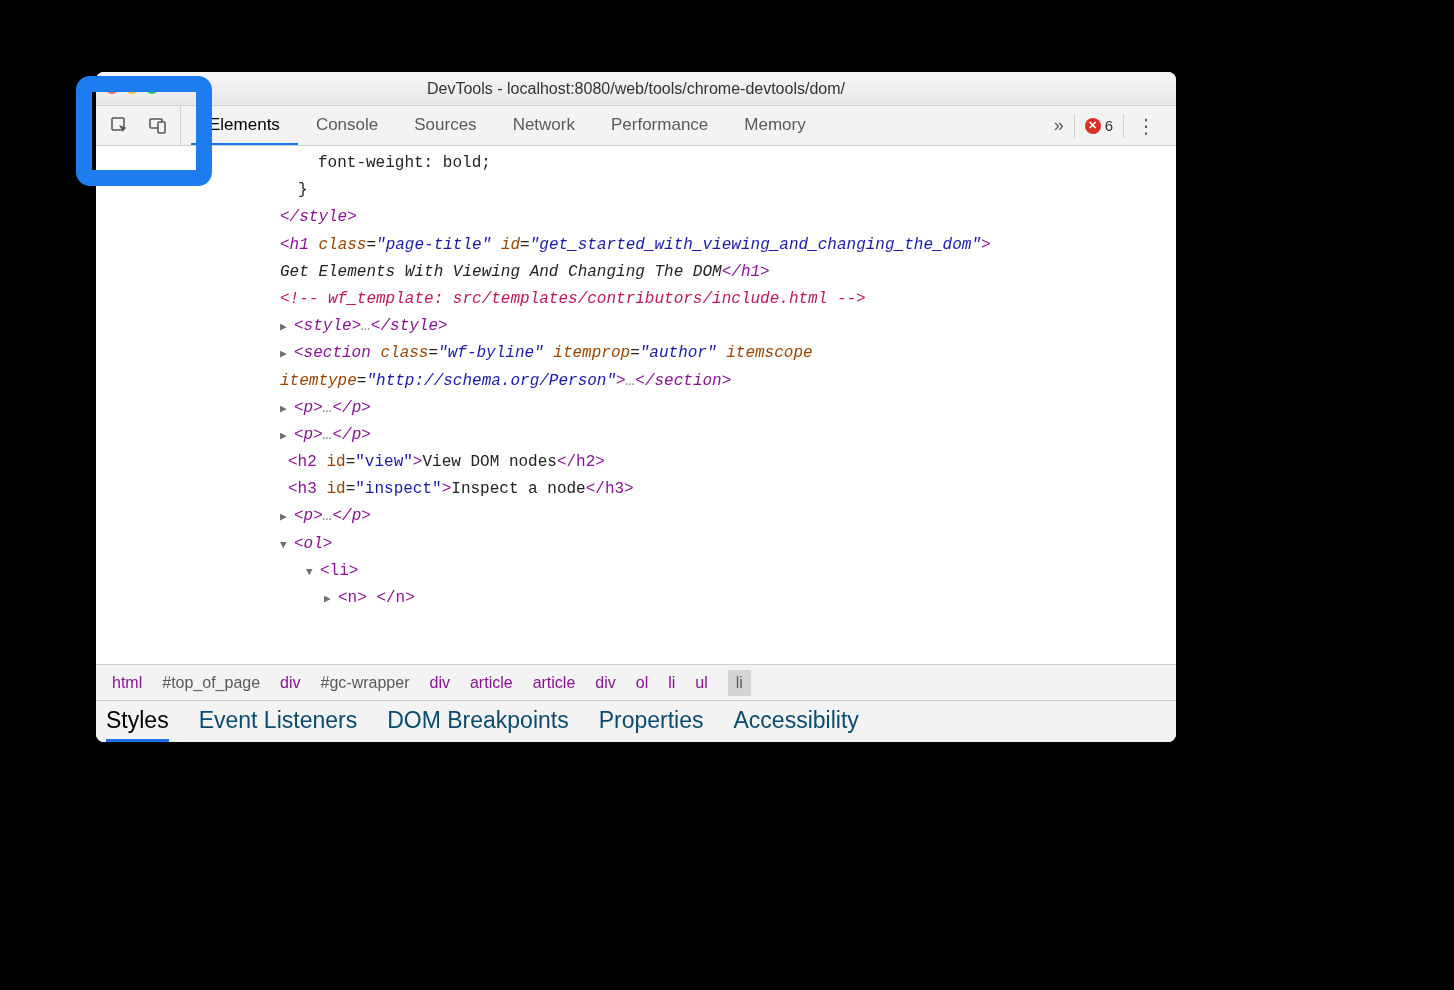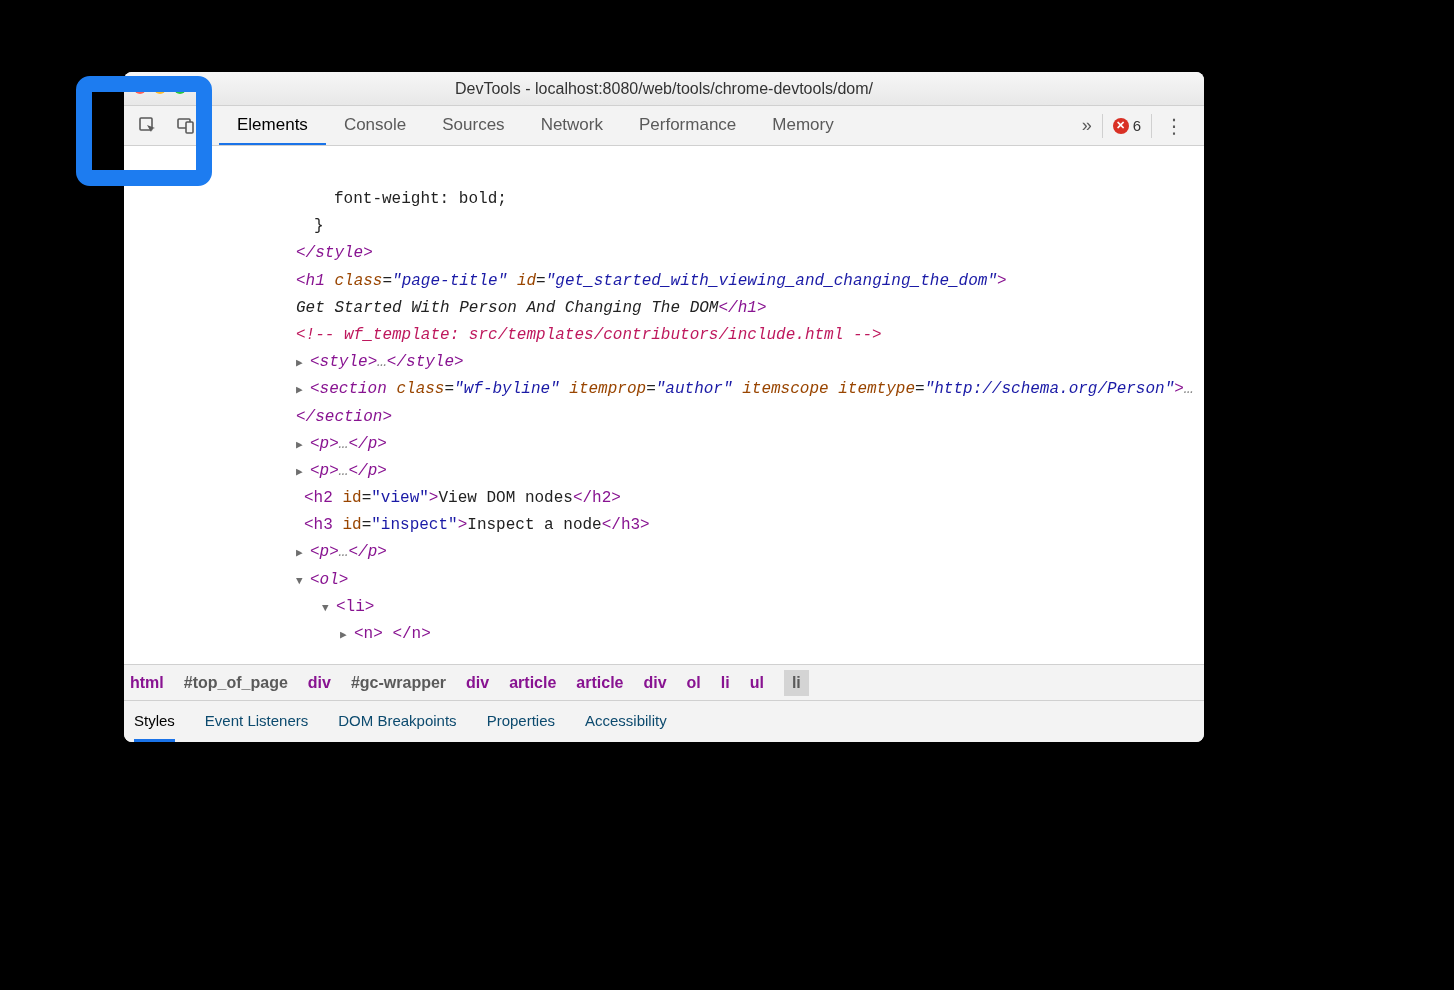--- a/index.html
+++ b/index.html
@@ -5,21 +5,21 @@
 * { margin: 0; padding: 0; box-sizing: border-box; }
 body {
   background: #000;
   width: 1454px;
   height: 990px;
   font-family: -apple-system, BlinkMacSystemFont, "Segoe UI", Arial, sans-serif;
   position: relative;
 }
 .window {
   position: absolute;
-  left: 124px;
+  left: 96px;
   top: 72px;
   width: 1080px;
   height: 670px;
   background: #fff;
   border-radius: 8px;
   box-shadow: 0 20px 60px rgba(0,0,0,0.4);
   overflow: hidden;
   display: flex;
   flex-direction: column;
 }
@@ -118,23 +118,22 @@
   justify-content: center;
   font-weight: bold;
 }
 .kebab { color: #5a5a5a; font-size: 20px; cursor: pointer; padding: 0 6px; border-left: 1px solid #d0d0d0; height:24px; display:flex; align-items:center; padding-left:12px;}
 .elements-panel {
   flex: 1;
   overflow: hidden;
   font-family: Menlo, Monaco, "Courier New", monospace;
   font-size: 16px;
   line-height: 1.7;
-  padding: 4px 0 4px 0;
+  padding: 4px 0 4px 12px;
   white-space: nowrap;
-  margin-top: 36px;
 }
 .line { padding-left: 0; }
 .indent1 { padding-left: 210px; }
 .indent2 { padding-left: 190px; }
 .indent3 { padding-left: 172px; font-style: italic; }
 .indent4 { padding-left: 180px; }
 .indent4b { padding-left: 198px; }
 .indent5 { padding-left: 216px; }
 .tri { display:inline-block; width:12px; color:#6e6e6e; font-size:11px; margin-right:2px; }
 .tag { color: #881391; }
@@ -143,39 +142,38 @@
 .txt { color: #222; }
 .comment { color: #be185d; }
 .gray { color: #888; }
 
 .breadcrumbs {
   height: 36px;
   background: #f3f3f3;
   border-top: 1px solid #d0d0d0;
   display: flex;
   align-items: center;
-  padding: 0 6px;
+  padding: 0 16px;
   gap: 20px;
   font-size: 16px;
   color: #5a5a5a;
-  font-weight: bold;
 }
 .crumb { color: #881391; cursor: pointer; }
 .crumb.nontag { color: #5a5a5a; }
 .crumb.selected { background: #d4d4d4; padding: 4px 8px; color: #5a5a5a; }
 
 .subtabs {
   height: 42px;
   background: #f3f3f3;
   border-top: 1px solid #d0d0d0;
   display: flex;
   align-items: center;
   padding: 0 10px;
   gap: 30px;
-  font-size: 15px;
+  font-size: 23px;
 }
 .subtab { color: #0c4a6e; cursor: pointer; height:100%; display:flex; align-items:center; border-bottom: 3px solid transparent; }
 .subtab.active { color: #000; border-bottom: 3px solid #1a73e8; }
 
 .styles-toolbar {
   height: 38px;
   background: #fff;
   display: flex;
   border-top: 1px solid #d0d0d0;
 }
@@ -283,21 +281,21 @@
   <div class="elements-panel">
     <div class="line indent1 txt">font-weight: bold;</div>
     <div class="line indent2 txt">}</div>
     <div class="line indent3"><span class="tag">&lt;/<span>style</span>&gt;</span></div>
     <div class="line indent3">
       <span class="tag">&lt;<span>h1</span></span>
       <span class="attr"> <span>class</span></span><span class="txt">=</span><span class="val">"<span>page-title</span>"</span>
       <span class="attr"> <span>id</span></span><span class="txt">=</span><span class="val">"<span>get_started_with_viewing_and_changing_the_dom</span>"</span><span class="tag">&gt;</span>
     </div>
     <div class="line indent3">
-      <span class="txt">Get Started With Person And Changing The DOM</span><span class="tag">&lt;/<span>h1</span>&gt;</span>
+      <span class="txt">Get Elements With Viewing And Changing The DOM</span><span class="tag">&lt;/<span>h1</span>&gt;</span>
     </div>
     <div class="line indent3 comment">&lt;!-- wf_template: src/templates/contributors/include.html --&gt;</div>
     <div class="line indent3"><span class="tri">▶</span><span class="tag">&lt;<span>style</span>&gt;</span><span class="gray">…</span><span class="tag">&lt;/<span>style</span>&gt;</span></div>
     <div class="line indent3" style="white-space:normal; padding-right:8px;">
       <span class="tri">▶</span><span class="tag">&lt;<span>section</span></span>
       <span class="attr"> <span>class</span></span><span class="txt">=</span><span class="val">"<span>wf-byline</span>"</span>
       <span class="attr"> <span>itemprop</span></span><span class="txt">=</span><span class="val">"<span>author</span>"</span>
       <span class="attr"> <span>itemscope</span></span>
       <span class="attr"> <span>itemtype</span></span><span class="txt">=</span><span class="val">"<span>http://schema.org/Person</span>"</span><span class="tag">&gt;</span><span class="gray">…</span><span class="tag">&lt;/<span>section</span>&gt;</span>
     </div>

